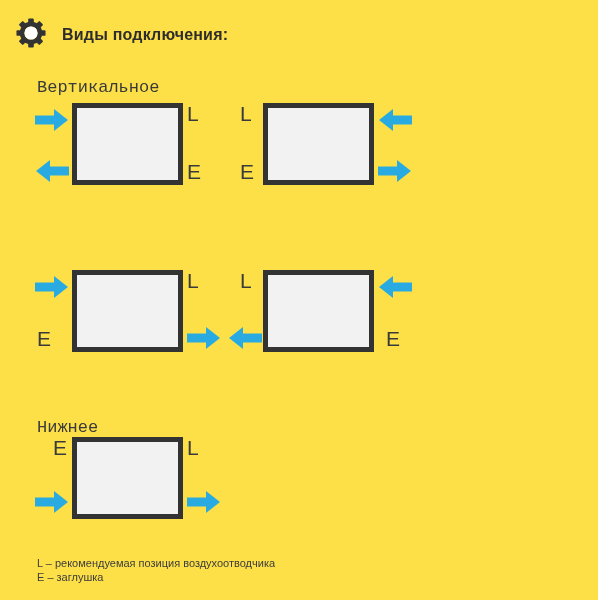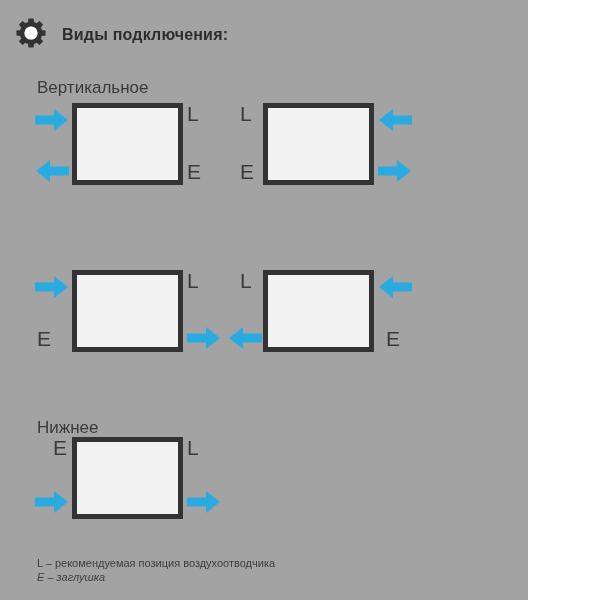--- a/index.html
+++ b/index.html
@@ -6,23 +6,23 @@
     margin: 0;
     padding: 0;
     width: 600px;
     height: 600px;
     background: #ffffff;
     overflow: hidden;
     font-family: "Liberation Sans", "DejaVu Sans", sans-serif;
   }
   .canvas {
     position: relative;
-    width: 528px;
+    width: 598px;
     height: 600px;
-    background: #a3a3a3;
+    background: #fde047;
     color: var(--color-text, #3a3a3a);
   }
   .abs { position: absolute; }
 
   
   .gear {
     left: 16px; top: 18px;
     width: 30px; height: 30px;
     color: var(--color-outline, #333333);
   }
@@ -33,20 +33,21 @@
     letter-spacing: 0.2px;
     color: #2d2d2d;
     white-space: nowrap;
   }
 
   
   .section-label {
     font-size: 17px;
     color: #3a3a3a;
     white-space: nowrap;
+    font-family: Liberation Mono, monospace;
   }
 
   
   .radiator {
     width: 111px; height: 82px;
     box-sizing: border-box;
     border: 5px solid var(--color-outline, #333333);
     background: var(--color-radiator-fill, #f2f2f2);
   }
 
@@ -154,16 +155,16 @@
     <svg class="abs arrow" style="left:35px; top:490px;" viewBox="0 0 34 24">
         <polygon points="0,7.5 19,7.5 19,1 33,12 19,23 19,16.5 0,16.5"></polygon>
       </svg>
     <svg class="abs arrow" style="left:187px; top:490px;" viewBox="0 0 34 24">
         <polygon points="0,7.5 19,7.5 19,1 33,12 19,23 19,16.5 0,16.5"></polygon>
       </svg>
   </div>
 
   <div>
     <div class="abs legend-line" style="left:37px; top:556px;">L – рекомендуемая позиция воздухоотводчика</div>
-    <div class="abs legend-line" style="left:37px; top:570px;font-style:italic;">E – заглушка</div>
+    <div class="abs legend-line" style="left:37px; top:570px;">E – заглушка</div>
   </div>
 
 </div>
 
 </body></html>

